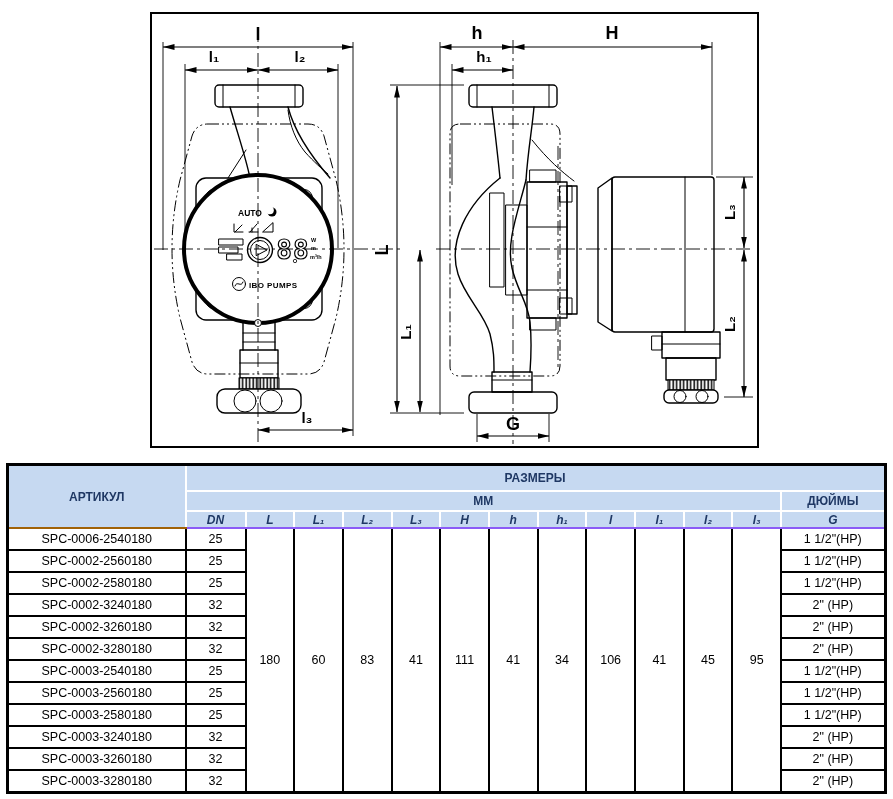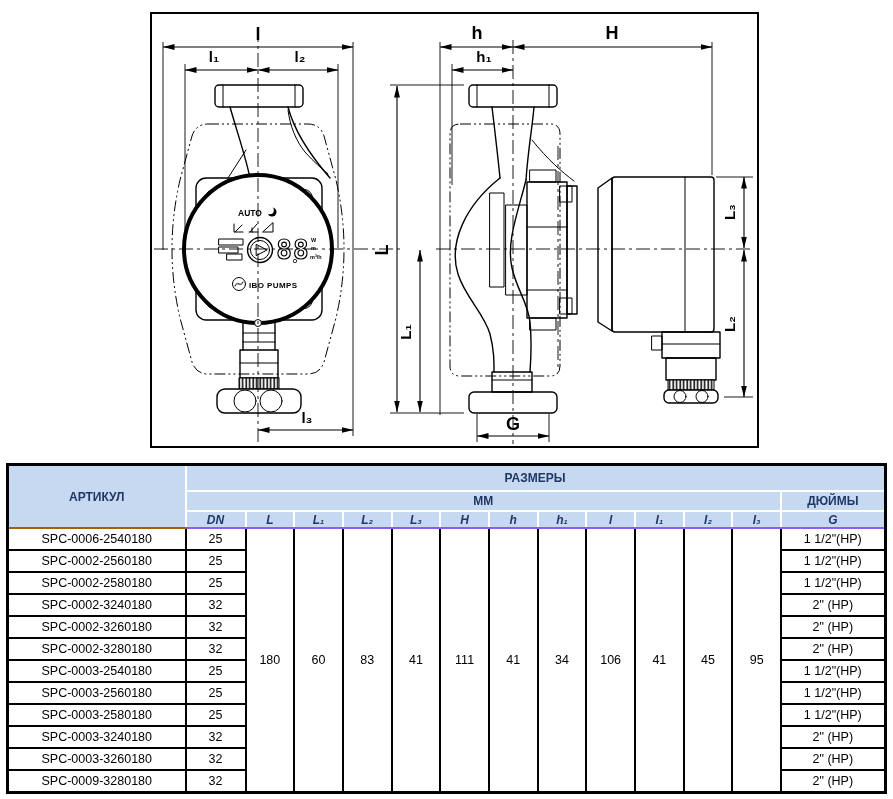--- a/index.html
+++ b/index.html
@@ -319,20 +319,20 @@
           <td>SPC-0003-3240180</td>
           <td>32</td>
           <td>2" (НР)</td>
         </tr>
         <tr>
           <td>SPC-0003-3260180</td>
           <td>32</td>
           <td>2" (НР)</td>
         </tr>
         <tr>
-          <td>SPC-0009-3280180</td>
+          <td>SPC-0003-3280180</td>
           <td>32</td>
           <td>2" (НР)</td>
         </tr>
       </tbody>
 </table>
 
 </div>
 
 </body></html>

